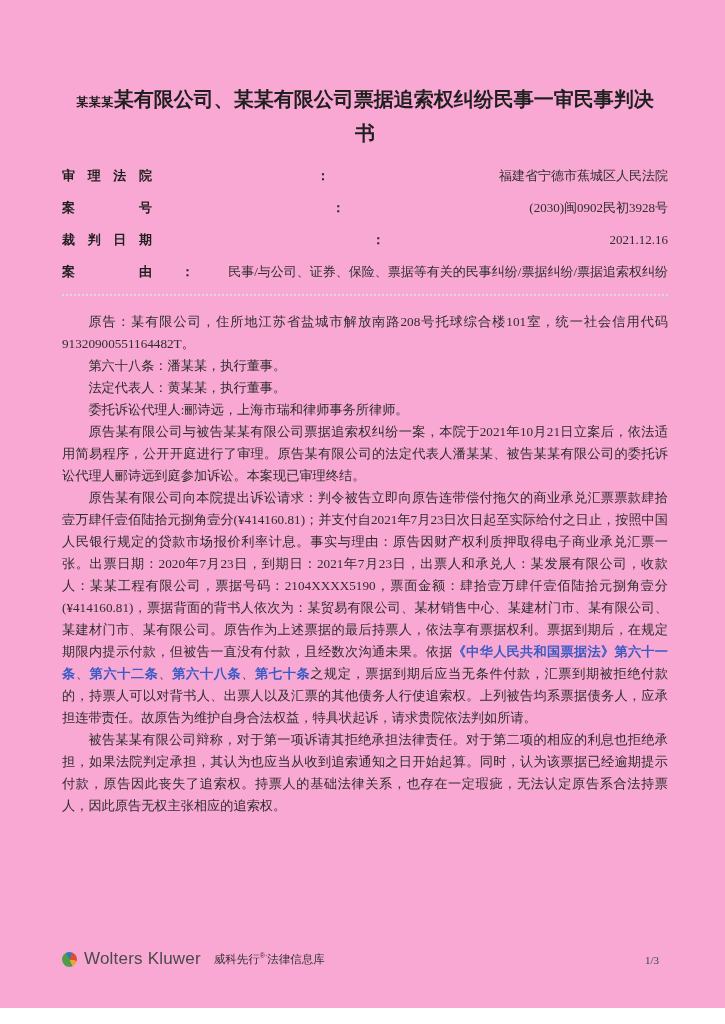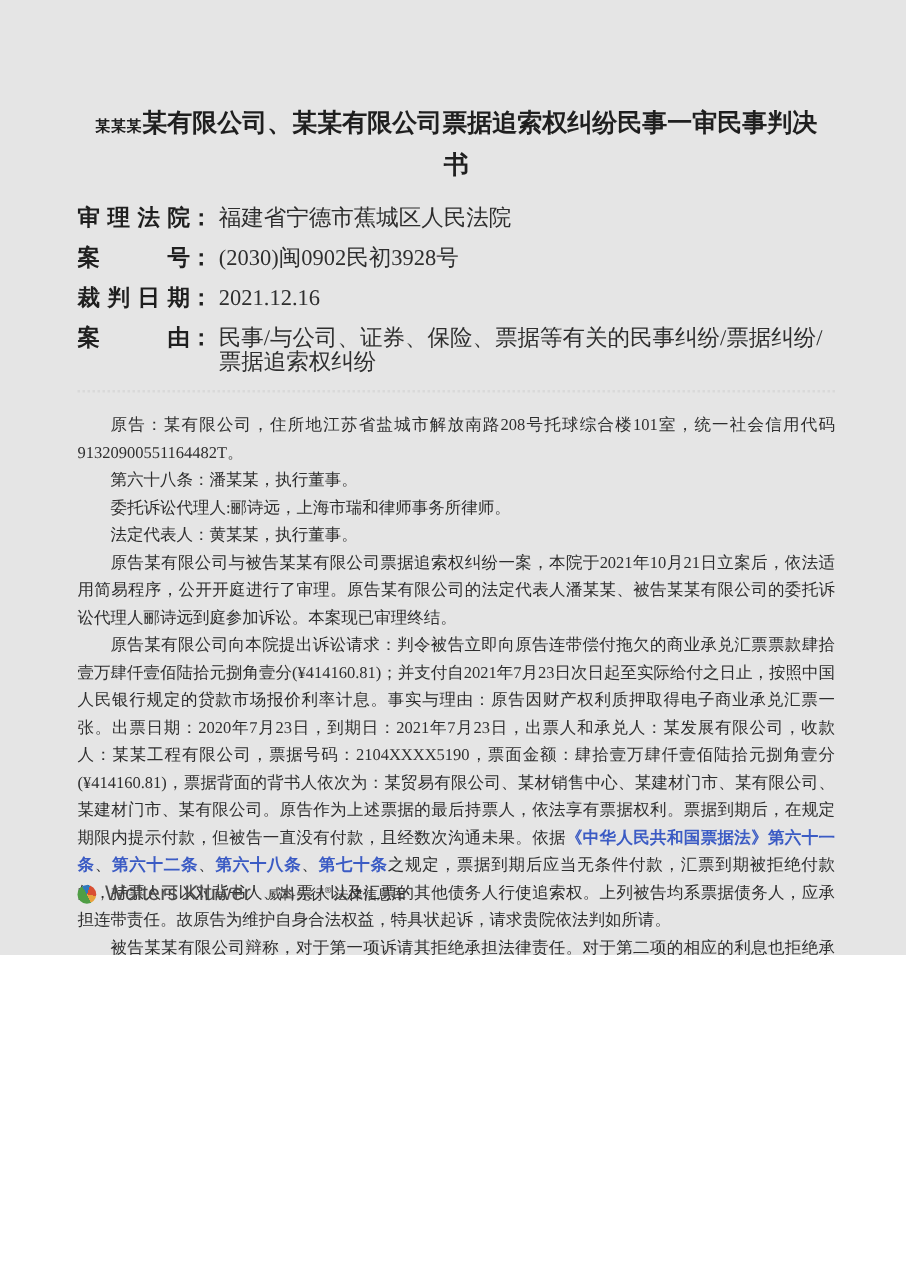--- a/index.html
+++ b/index.html
@@ -3,22 +3,22 @@
 <meta charset="utf-8">
 <style>
   html, body {
     margin: 0;
     padding: 0;
     background: #ffffff;
   }
   .page {
     position: relative;
     width: 725px;
-    height: 764px;
-    background: #e5e5e5;
+    height: 1008px;
+    background: #f9a8d4;
     overflow: hidden;
     font-family: "Liberation Serif", "DejaVu Serif", serif;
     color: #2e2e2e;
   }
   .content {
     margin: 0 57px 0 62px;
   }
   
   .doc-title {
     margin: 0 auto;
@@ -36,22 +36,23 @@
     letter-spacing: 0.5px;
   }
   
   .meta {
     margin-top: 17px;
   }
   .meta-row {
     display: flex;
     align-items: flex-start;
     margin-bottom: 13px;
-    font-size: 18px;
+    font-size: 13px;
     line-height: 19px;
+    justify-content: space-between;
   }
   .meta-label {
     display: inline-block;
     width: 90px;
     font-weight: bold;
     text-align: justify;
     text-align-last: justify;
     color: #1f1f1f;
     flex: 0 0 auto;
   }
@@ -162,22 +163,22 @@
           <span class="meta-colon">：</span>
         <span class="meta-value">民事/与公司、证券、保险、票据等有关的民事纠纷/票据纠纷/票据追索权纠纷</span>
       </div>
     </div>
 
     <div class="divider"></div>
 
     <div class="body-text-block">
         <p class="para"><span>原告：某有限公司，住所地江苏省盐城市解放南路208号托球综合楼101室，统一社会信用代码91320900551164482T。</span></p>
         <p class="para"><span>第六十八条：潘某某，执行董事。</span></p>
+        <p class="para"><span>法定代表人：黄某某，执行董事。</span></p>
         <p class="para"><span>委托诉讼代理人:郦诗远，上海市瑞和律师事务所律师。</span></p>
-        <p class="para"><span>法定代表人：黄某某，执行董事。</span></p>
         <p class="para"><span>原告某有限公司与被告某某有限公司票据追索权纠纷一案，本院于2021年10月21日立案后，依法适用简易程序，公开开庭进行了审理。原告某有限公司的法定代表人潘某某、被告某某有限公司的委托诉讼代理人郦诗远到庭参加诉讼。本案现已审理终结。</span></p>
         <p class="para"><span>原告某有限公司向本院提出诉讼请求：判令被告立即向原告连带偿付拖欠的商业承兑汇票票款肆拾壹万肆仟壹佰陆拾元捌角壹分(¥414160.81)；并支付自2021年7月23日次日起至实际给付之日止，按照中国人民银行规定的贷款市场报价利率计息。事实与理由：原告因财产权利质押取得电子商业承兑汇票一张。出票日期：2020年7月23日，到期日：2021年7月23日，出票人和承兑人：某发展有限公司，收款人：某某工程有限公司，票据号码：2104XXXX5190，票面金额：肆拾壹万肆仟壹佰陆拾元捌角壹分(¥414160.81)，票据背面的背书人依次为：某贸易有限公司、某材销售中心、某建材门市、某有限公司、某建材门市、某有限公司。原告作为上述票据的最后持票人，依法享有票据权利。票据到期后，在规定期限内提示付款，但被告一直没有付款，且经数次沟通未果。依据</span><span class="statute-link">《中华人民共和国票据法》</span><span class="statute-link">第六十一条</span><span>、</span><span class="statute-link">第六十二条</span><span>、</span><span class="statute-link">第六十八条</span><span>、</span><span class="statute-link">第七十条</span><span>之规定，票据到期后应当无条件付款，汇票到期被拒绝付款的，持票人可以对背书人、出票人以及汇票的其他债务人行使追索权。上列被告均系票据债务人，应承担连带责任。故原告为维护自身合法权益，特具状起诉，请求贵院依法判如所请。</span></p>
         <p class="para"><span>被告某某有限公司辩称，对于第一项诉请其拒绝承担法律责任。对于第二项的相应的利息也拒绝承担，如果法院判定承担，其认为也应当从收到追索通知之日开始起算。同时，认为该票据已经逾期提示付款，原告因此丧失了追索权。持票人的基础法律关系，也存在一定瑕疵，无法认定原告系合法持票人，因此原告无权主张相应的追索权。</span></p>
       </div>
 
   </div>
 
   <div class="footer">
     <span class="wk-logo"></span>
     <span class="wk-brand">Wolters Kluwer</span>

